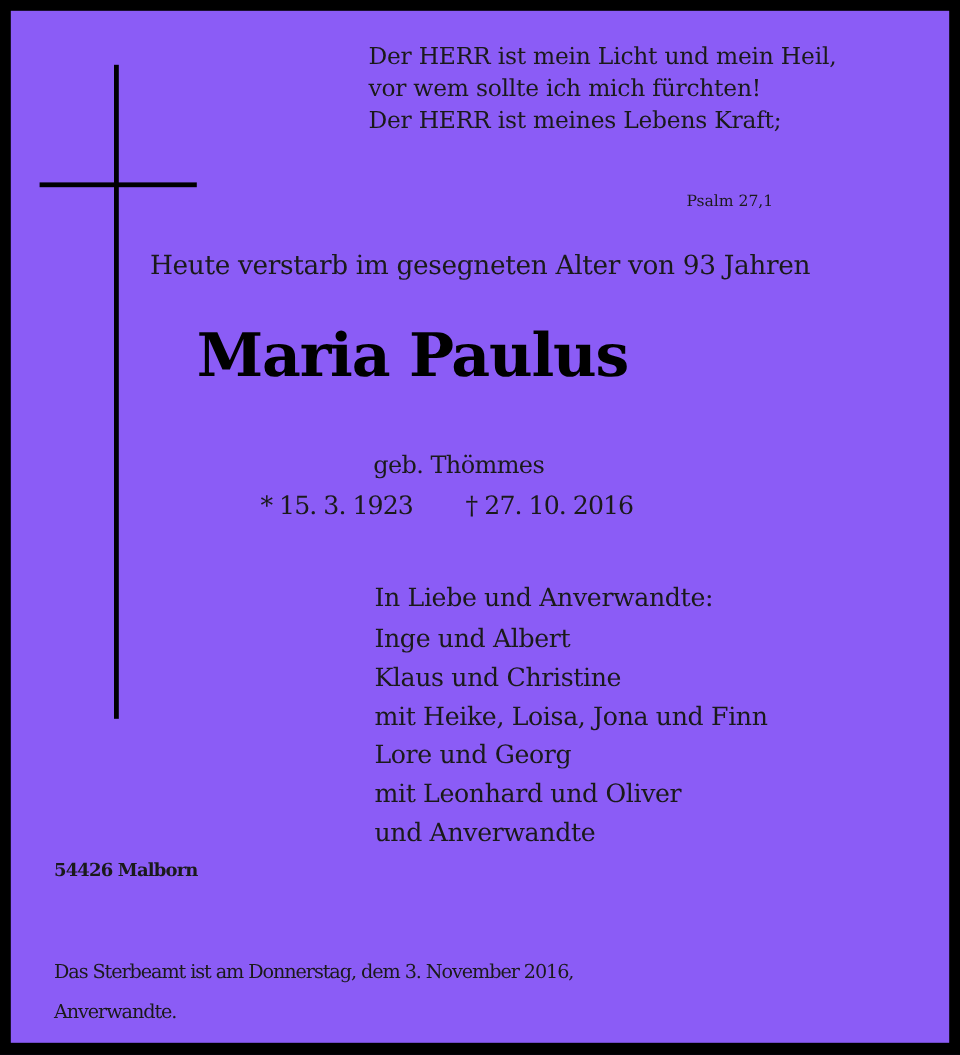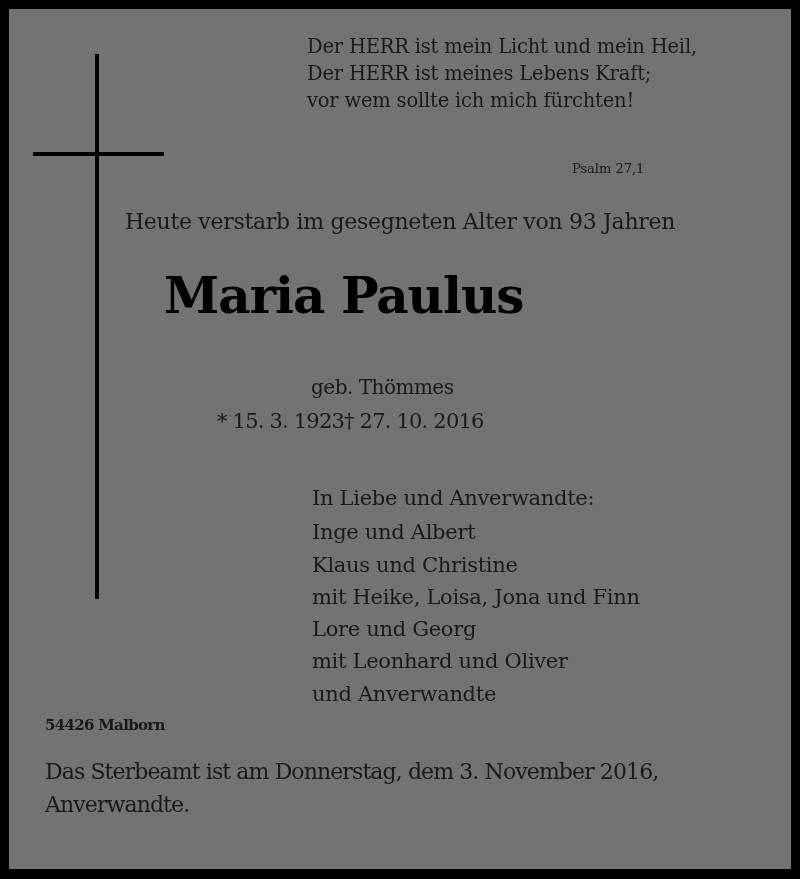--- a/index.html
+++ b/index.html
@@ -1,52 +1,52 @@
 <!DOCTYPE html>
 <html><head>
 <meta charset="utf-8">
 <style>
   html, body { margin: 0; padding: 0; background: #000; }
   body { width: 800px; height: 879px; position: relative; overflow: hidden; }
   .frame {
     position: absolute; left: 9px; top: 9px; width: 782px; height: 860px;
-    background: #737373; box-sizing: border-box;
+    background: #8b5cf6; box-sizing: border-box;
     font-family: "DejaVu Serif", "Liberation Serif", serif;
     color: #1a1a1a;
   }
   .cross-v { position: absolute; left: 86px; top: 45px; width: 4px; height: 545px; background: #000; }
   .cross-h { position: absolute; left: 24px; top: 143px; width: 131px; height: 4px; background: #000; }
 
   .psalm { position: absolute; left: 298px; top: 24px; font-size: 19.5px; line-height: 27px; letter-spacing: -0.2px; }
   .psalm-ref { position: absolute; left: 563px; top: 152px; font-size: 13px; }
 
   .intro { position: absolute; left: 0; width: 782px; top: 200px; text-align: center; font-size: 22px; letter-spacing: -0.3px; box-sizing: border-box;}
   .name { position: absolute; left: 155px; top: 262px; font-family: "DejaVu Serif", serif; font-weight: bold; font-size: 50px; letter-spacing: -1px; color: #000; line-height: 1; }
   .birthname { position: absolute; left: 302px; top: 366px; font-size: 20px; letter-spacing: -0.5px; }
   .dates { position: absolute; left: 208px; top: 400px; font-size: 21px; letter-spacing: -0.8px; word-spacing: 0px; }
-  .dates .death { }
+  .dates .death { margin-left: 44px; }
 
   .mourners { position: absolute; left: 303px; top: 472px; font-size: 21px; letter-spacing: -0.3px; }
   .mourners div { height: 34px; line-height: 34px; }
   .mourners div.tight { height: 32px; line-height: 32px; }
 
   .town { position: absolute; left: 36px; top: 707px; font-size: 15px; font-weight: bold; letter-spacing: -0.7px; }
-  .service { position: absolute; left: 36px; top: 746px; width: 740px; font-size: 22px; line-height: 33px; letter-spacing: -0.9px; }
+  .service { position: absolute; left: 36px; top: 784px; width: 740px; font-size: 16px; line-height: 33px; letter-spacing: -0.9px; }
 </style>
 </head>
 <body>
 
 <div class="frame">
   <div class="cross-v"></div>
   <div class="cross-h"></div>
 
   <div class="psalm">
     <div>Der HERR ist mein Licht und mein Heil,</div>
+    <div>vor wem sollte ich mich fürchten!</div>
     <div>Der HERR ist meines Lebens Kraft;</div>
-    <div>vor wem sollte ich mich fürchten!</div>
   </div>
   <div class="psalm-ref">Psalm 27,1</div>
 
   <div class="intro">Heute verstarb im gesegneten Alter von 93 Jahren</div>
   <div class="name">Maria Paulus</div>
   <div class="birthname">geb. Thömmes</div>
   <div class="dates">
     <span>* 15. 3. 1923</span><span class="death">† 27. 10. 2016</span>
   </div>
 

